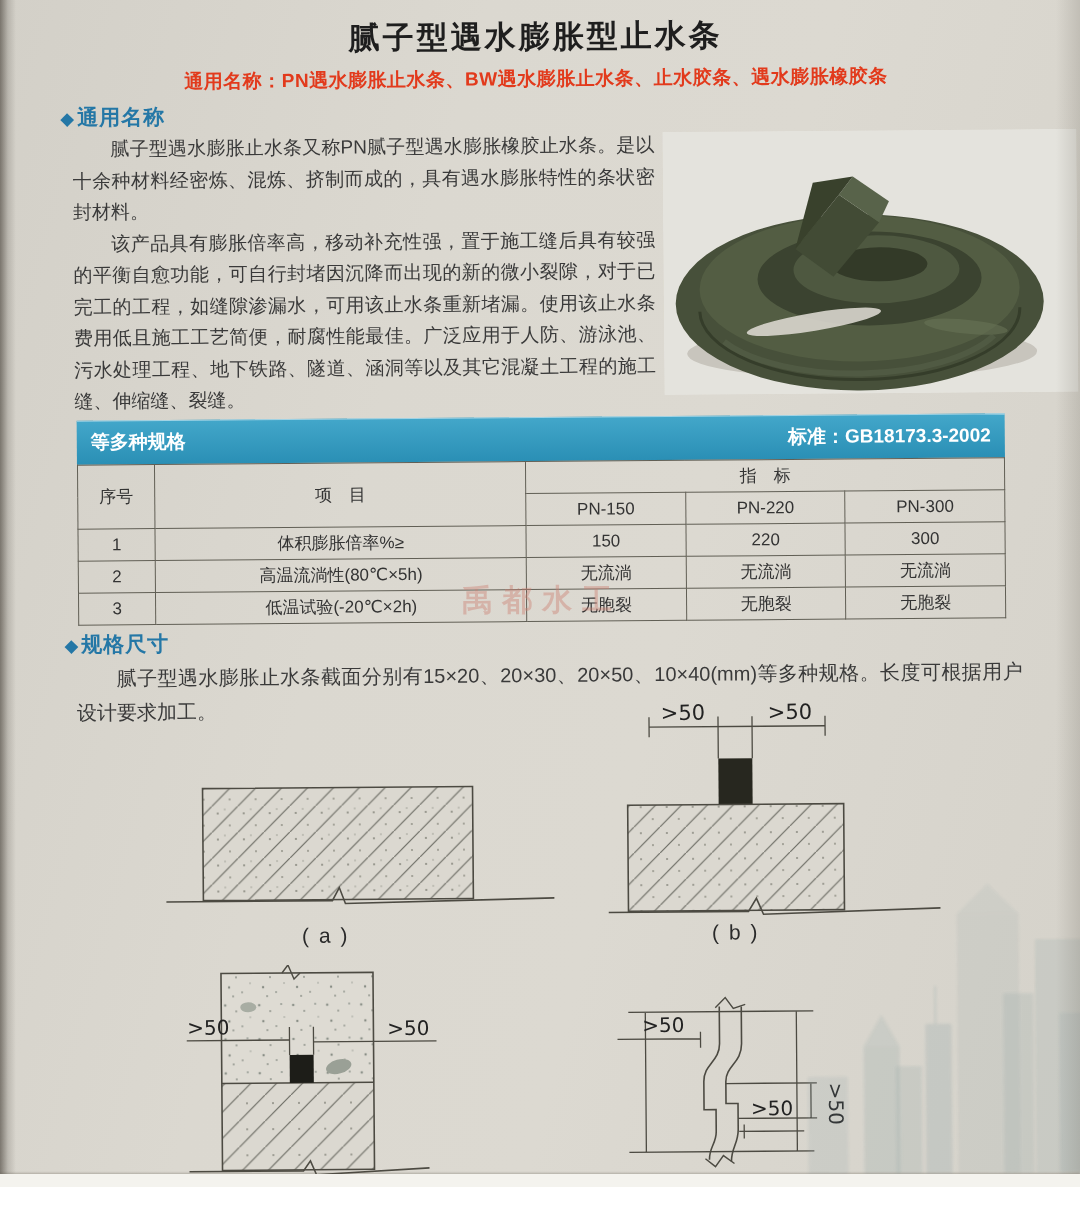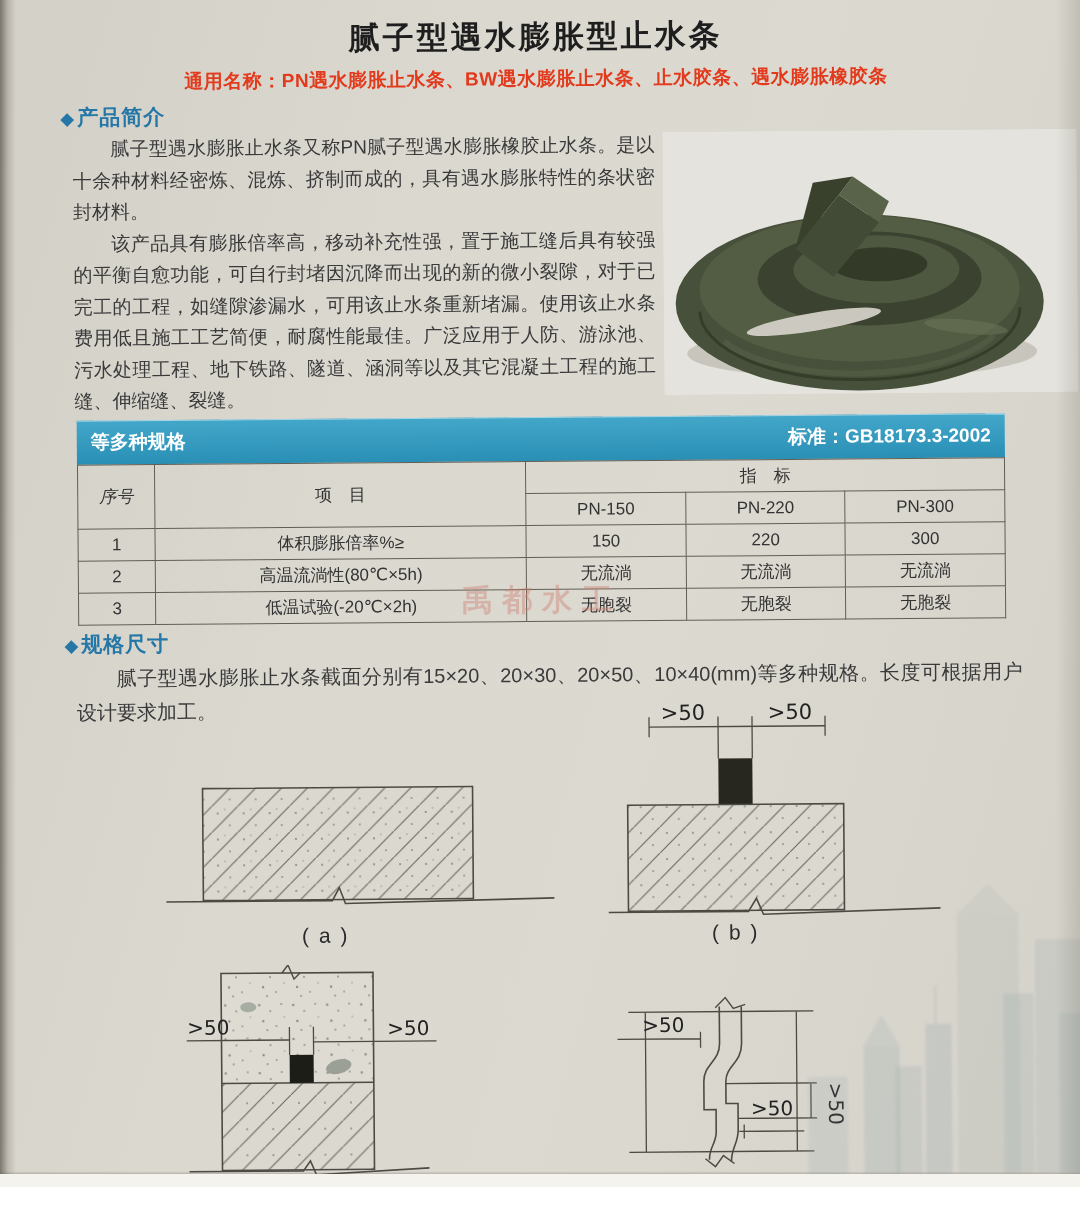--- a/index.html
+++ b/index.html
@@ -33,21 +33,21 @@
     background:linear-gradient(180deg,#43a7ca,#2a8fb5);
     display:flex; justify-content:space-between; align-items:center;
     padding:0 14px; color:#ffffff; font-weight:bold; font-size:19px;
     box-shadow:0 1px 0 rgba(255,255,255,0.5) inset;
   }
   table.spec{
     position:absolute; left:78px; top:461px; width:928px; border-collapse:collapse;
     font-size:17px; color:#333;
   }
   table.spec td{border:1px solid #615f55; text-align:center; padding:4px 6px; height:23px;}
-  .c-no{width:68px;font-style:italic;} .c-item{width:380px;} .c-v{width:156px;}
+  .c-no{width:68px;} .c-item{width:380px;} .c-v{width:156px;}
   .watermark{
     position:absolute; left:462px; top:580px; font-size:30px; font-weight:bold;
     color:#cc7f72; opacity:0.42; letter-spacing:10px; white-space:nowrap;
   }
   .specs-text{
     position:absolute; left:76px; top:658px; width:946px;
     font-size:20px; line-height:34px; text-indent:2em; text-align:justify; color:#3a3a3a;
   }
   .diag{position:absolute;}
   .diag-label{
@@ -72,21 +72,21 @@
 </head>
 <body>
 
 <div class="page">
   <div class="content">
 
     <div class="page-title">腻子型遇水膨胀型止水条</div>
     <div class="page-subtitle">通用名称：PN遇水膨胀止水条、BW遇水膨胀止水条、止水胶条、遇水膨胀橡胶条</div>
 
     <div class="sec-heading" style="left:64px; top:100px;">
-      <span class="diamond">◆</span><span>产品简介</span>
+      <span class="diamond">◆</span><span>通用名称</span>
     </div>
 
     <div class="intro-text">
       <p>腻子型遇水膨胀止水条又称PN腻子型遇水膨胀橡胶止水条。是以十余种材料经密炼、混炼、挤制而成的，具有遇水膨胀特性的条状密封材料。</p>
       <p>该产品具有膨胀倍率高，移动补充性强，置于施工缝后具有较强的平衡自愈功能，可自行封堵因沉降而出现的新的微小裂隙，对于已完工的工程，如缝隙渗漏水，可用该止水条重新堵漏。使用该止水条费用低且施工工艺简便，耐腐性能最佳。广泛应用于人防、游泳池、污水处理工程、地下铁路、隧道、涵洞等以及其它混凝土工程的施工缝、伸缩缝、裂缝。</p>
     </div>
 
     <div class="photo-wrap">
       <svg viewBox="0 0 414 263" width="414" height="263">
         <rect width="414" height="263" fill="#e9e7e1"></rect>

